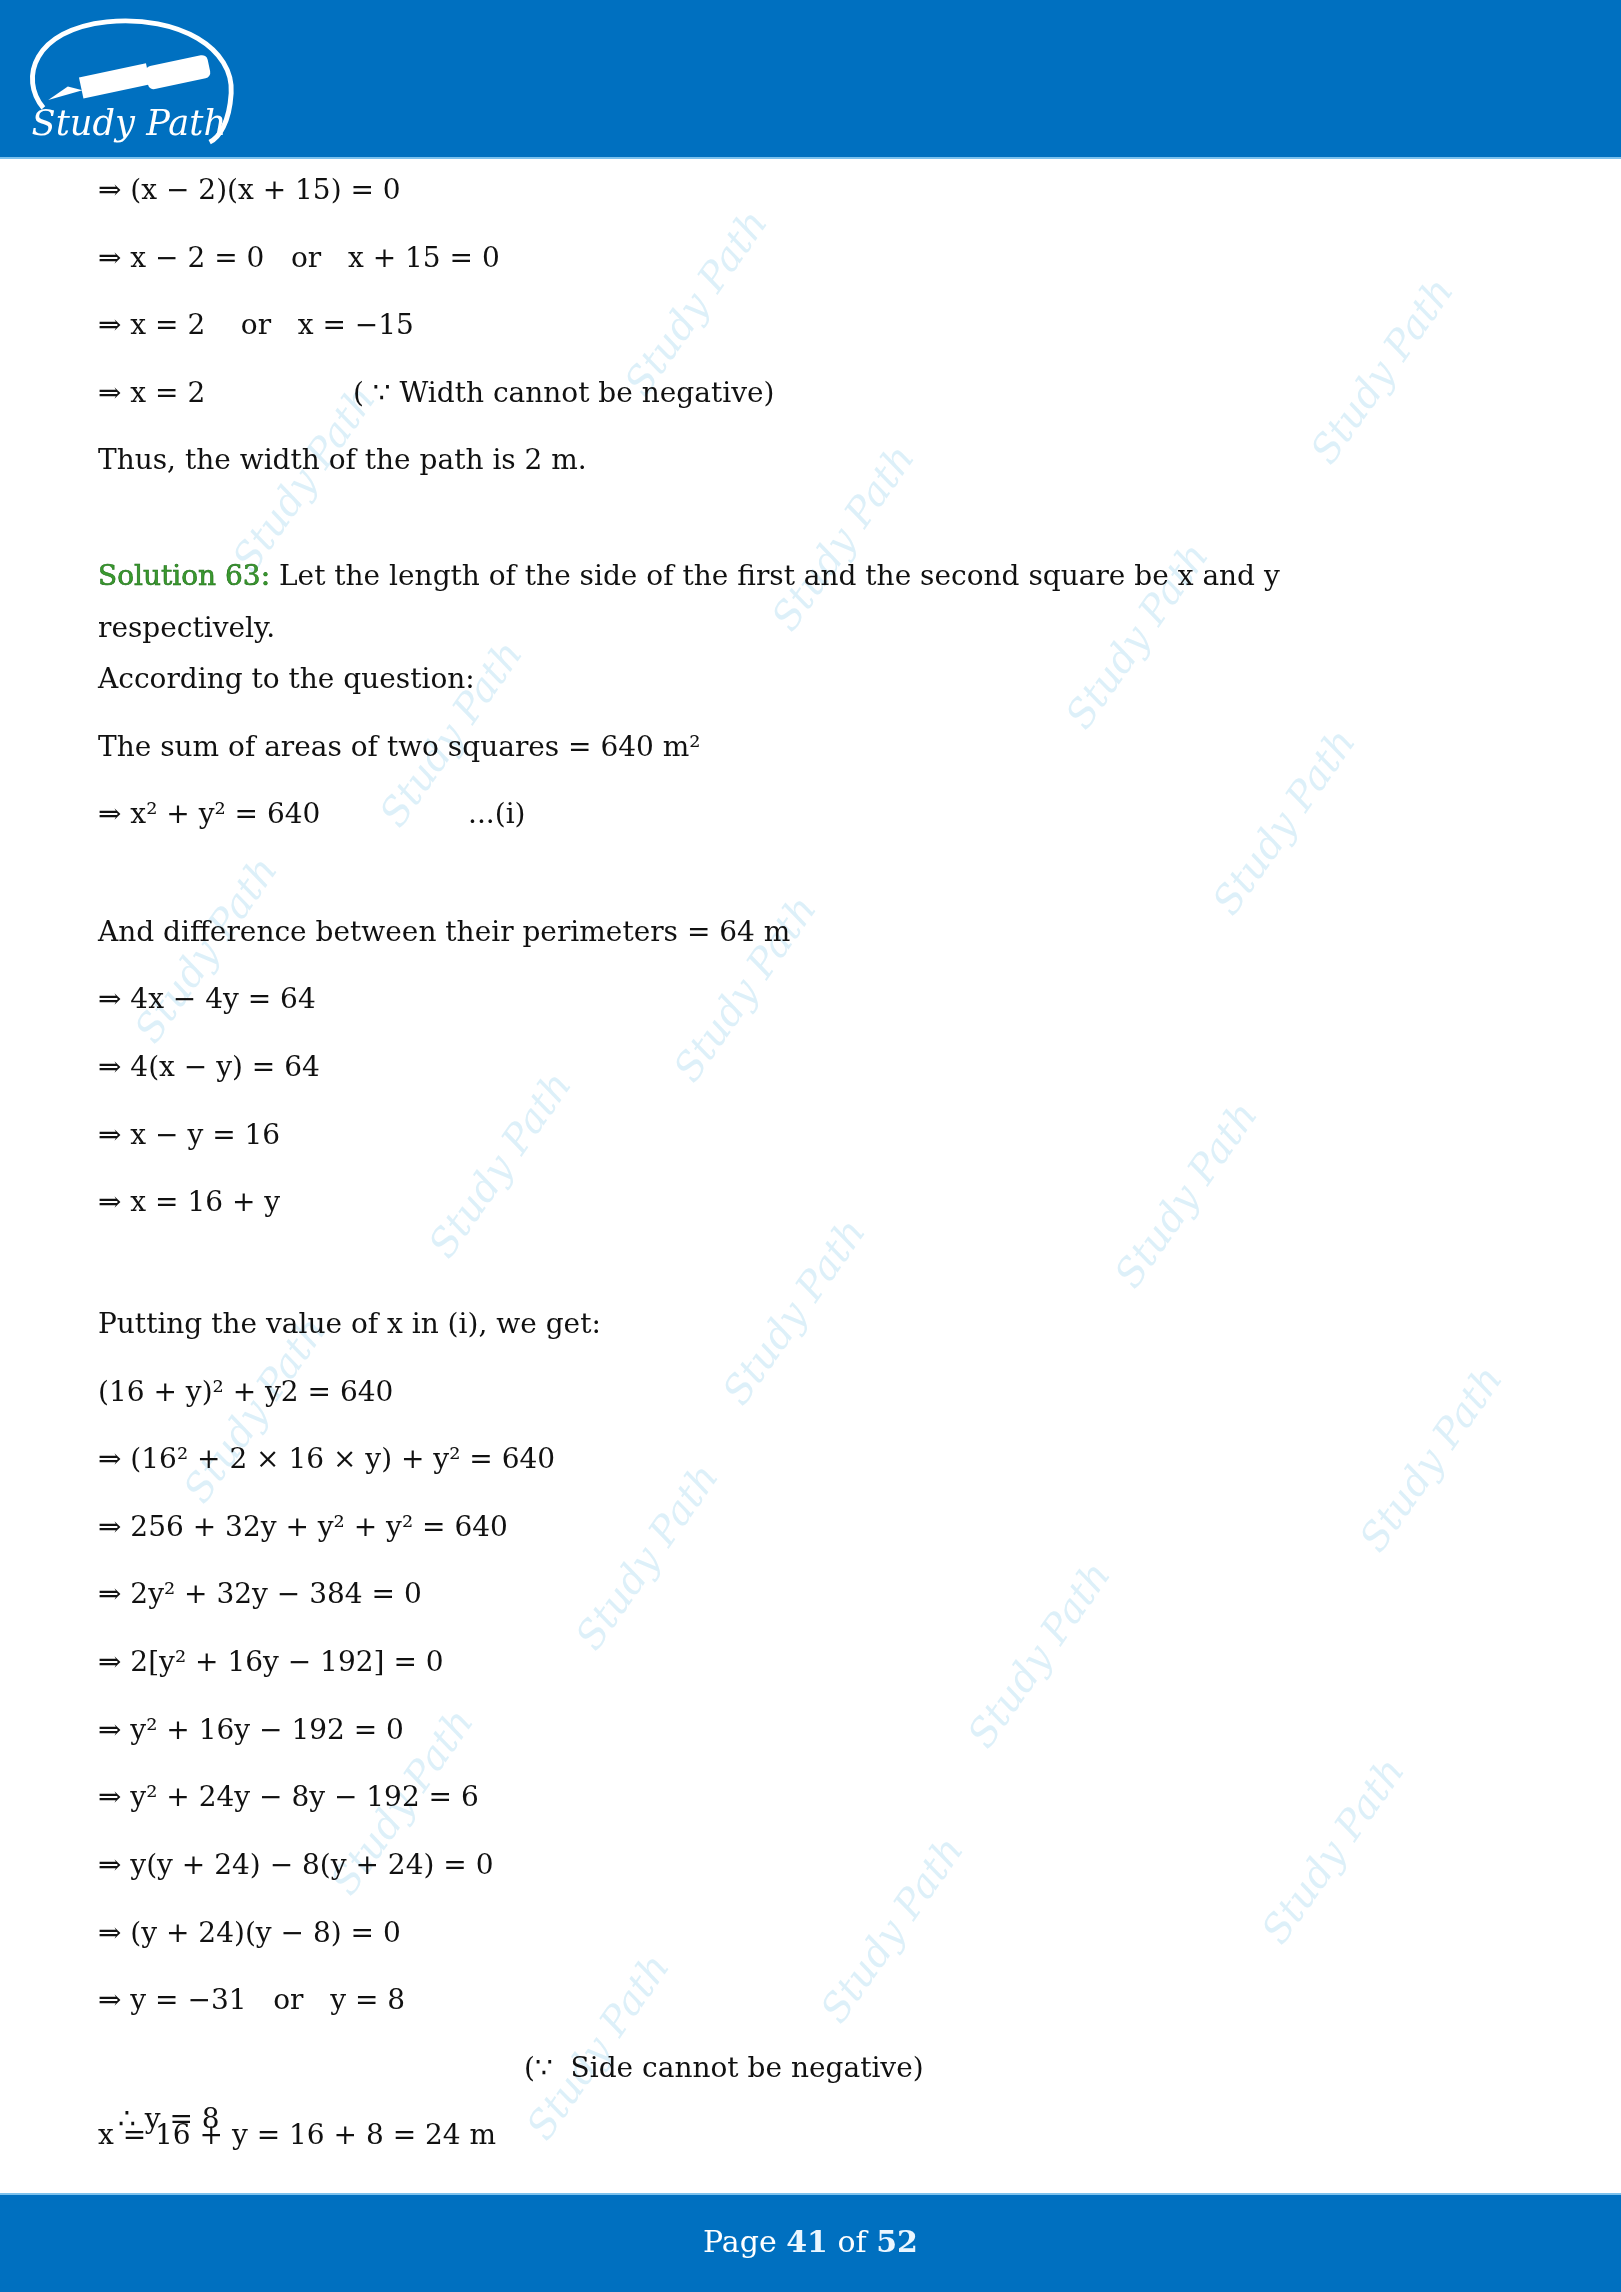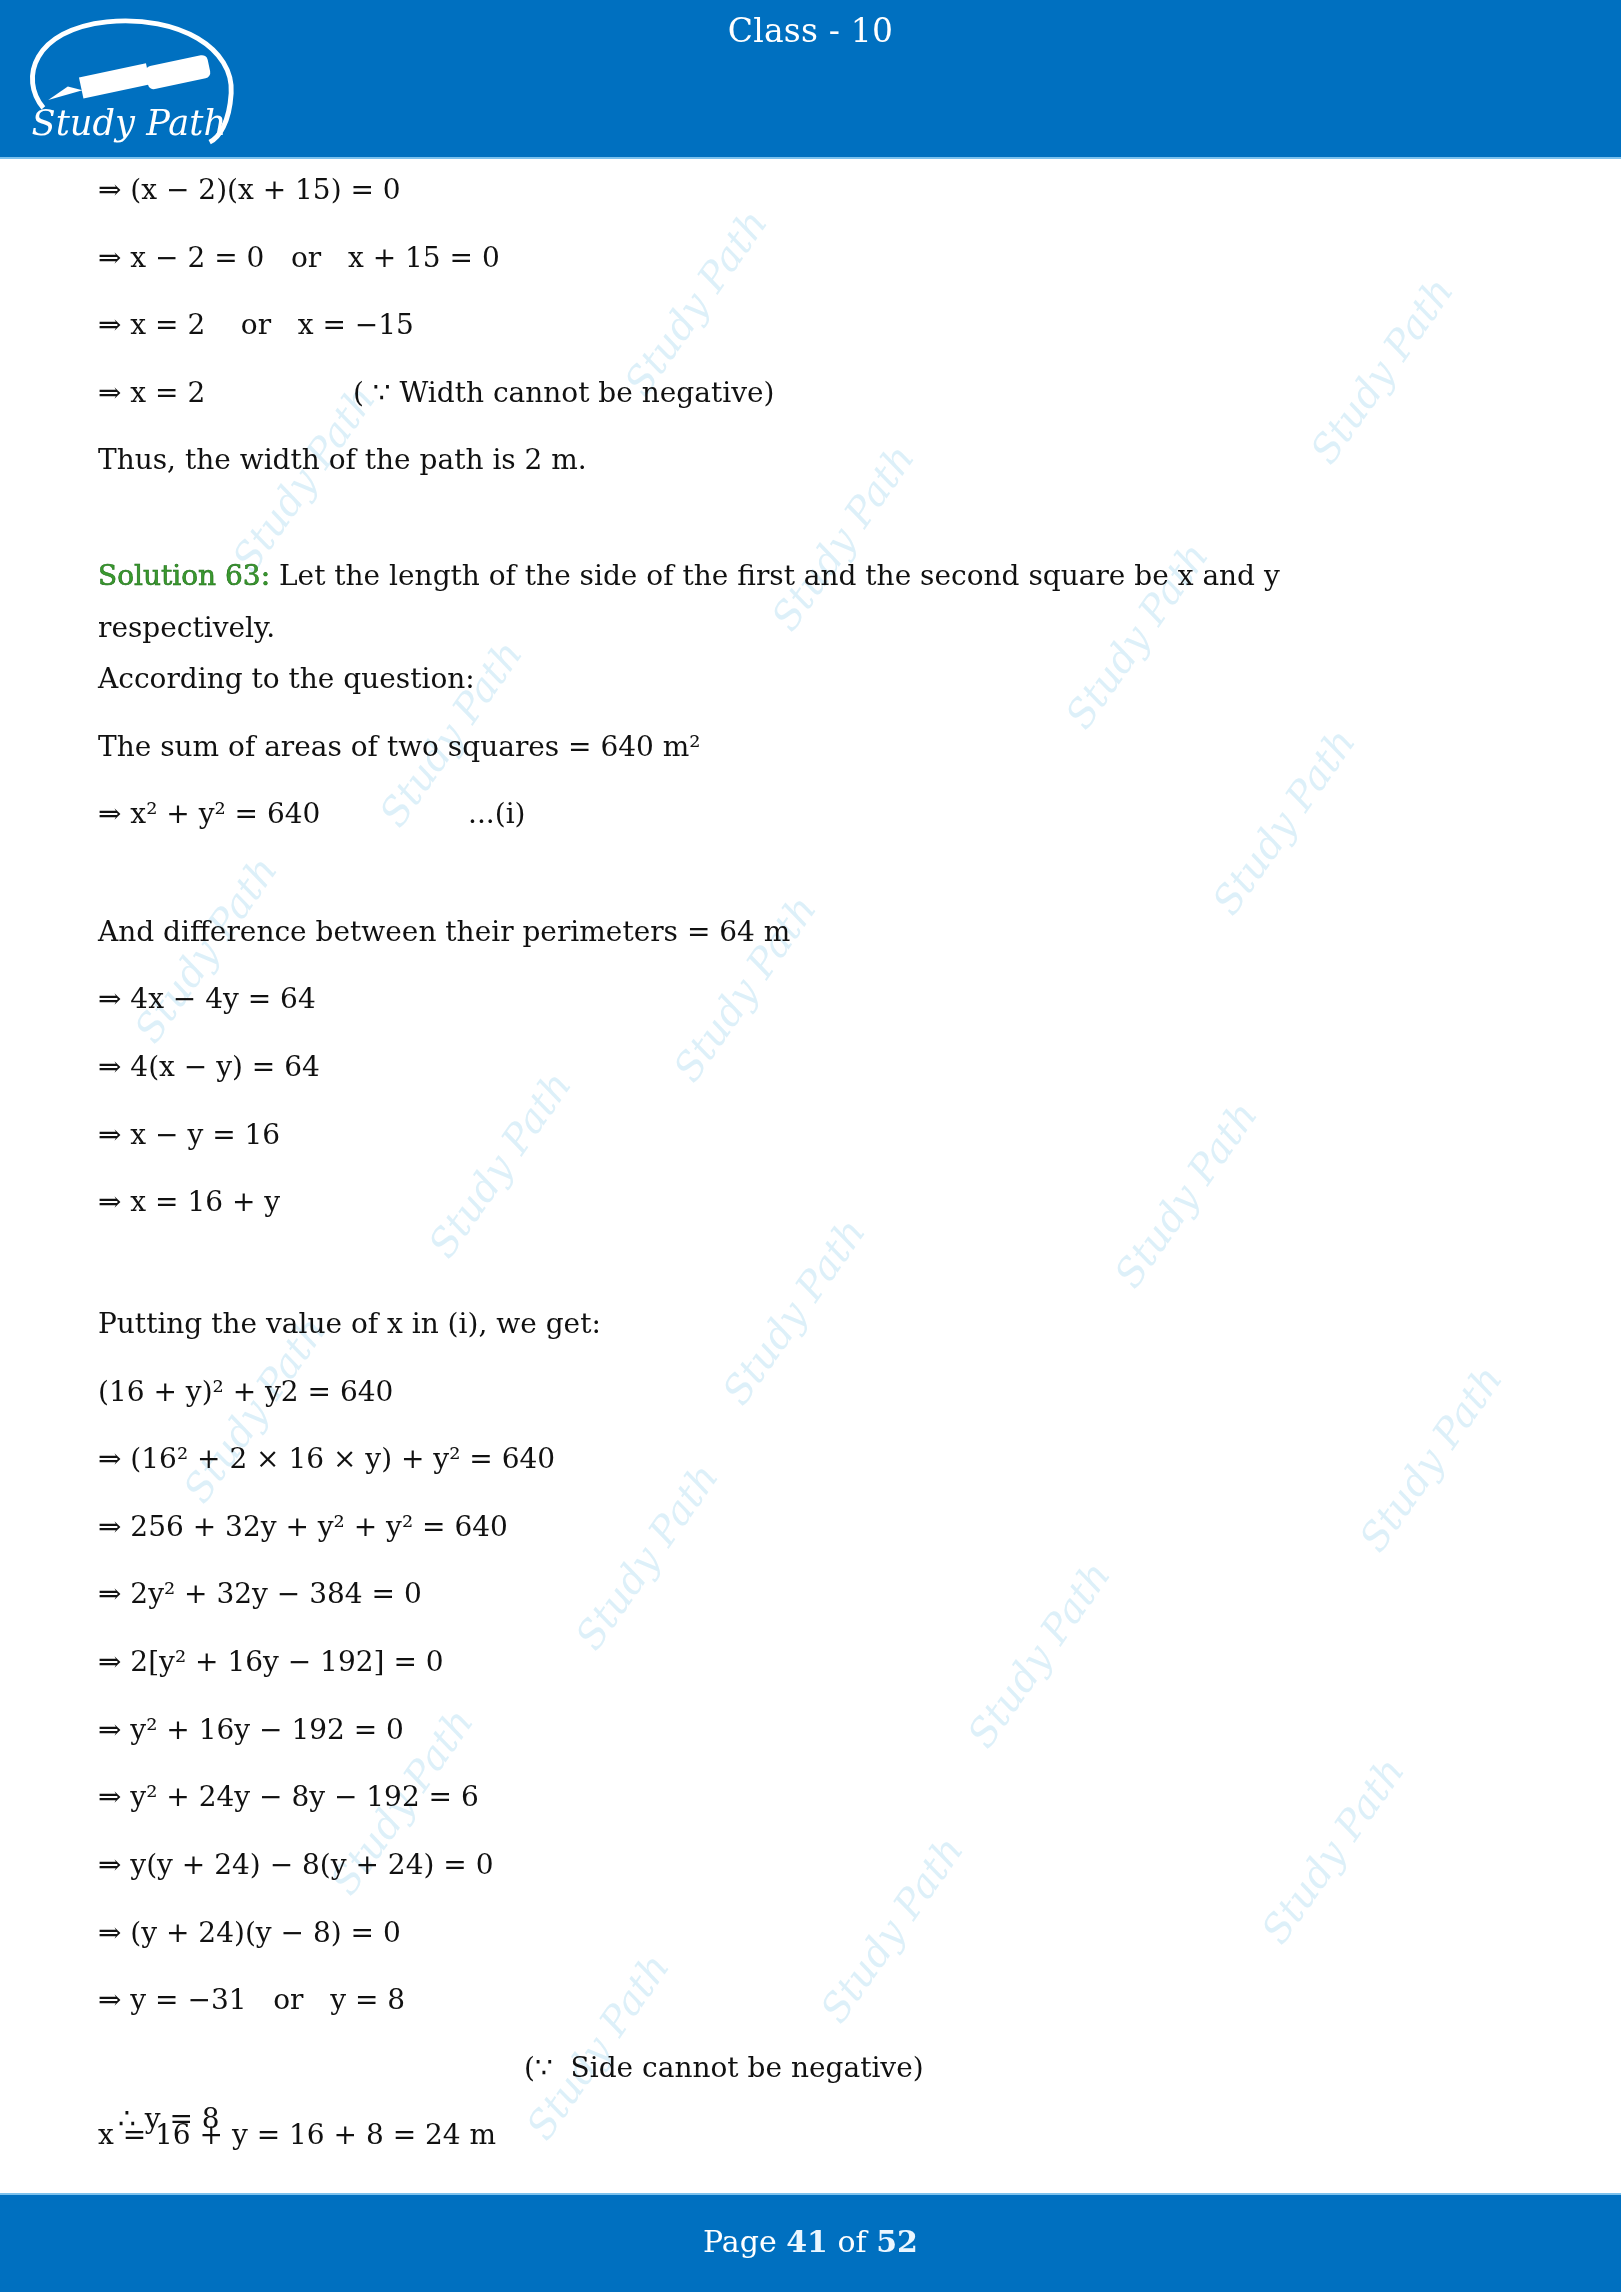--- a/index.html
+++ b/index.html
@@ -109,21 +109,20 @@
   <div class="logo">
     <svg width="225" height="142" viewBox="0 0 230 145">
       <path d="M30 100 C 5 70, 20 20, 95 12 C 170 5, 225 40, 222 85 C 220 115, 210 130, 200 135" fill="none" stroke="#ffffff" stroke-width="5"></path>
       <path d="M35 92 L 55 78 L 70 82 Z" fill="#ffffff"></path>
       <rect x="68" y="62" width="70" height="22" fill="#ffffff" transform="rotate(-12 100 73)"></rect>
       <rect x="135" y="52" width="65" height="24" rx="6" fill="#ffffff" transform="rotate(-12 165 64)"></rect>
       <text x="18" y="128" font-family="DejaVu Serif, serif" font-style="italic" font-size="36" fill="#ffffff">Study Path</text>
     </svg>
   </div>
   <div class="header-titles">
-    <div class="header-line">Class - 10</div>
   </div>
 </div>
 
 <div class="watermark-layer">
   <span class="wm" style="left:588px;top:118px;">Study Path</span>
   <span class="wm" style="left:1274px;top:186px;">Study Path</span>
   <span class="wm" style="left:196px;top:294px;">Study Path</span>
   <span class="wm" style="left:735px;top:353px;">Study Path</span>
   <span class="wm" style="left:1029px;top:451px;">Study Path</span>
   <span class="wm" style="left:343px;top:549px;">Study Path</span>

